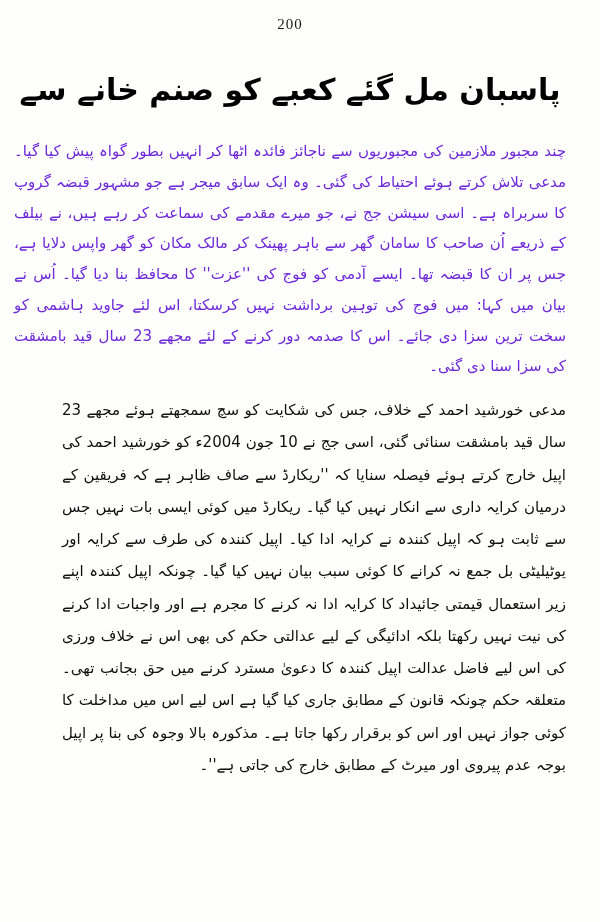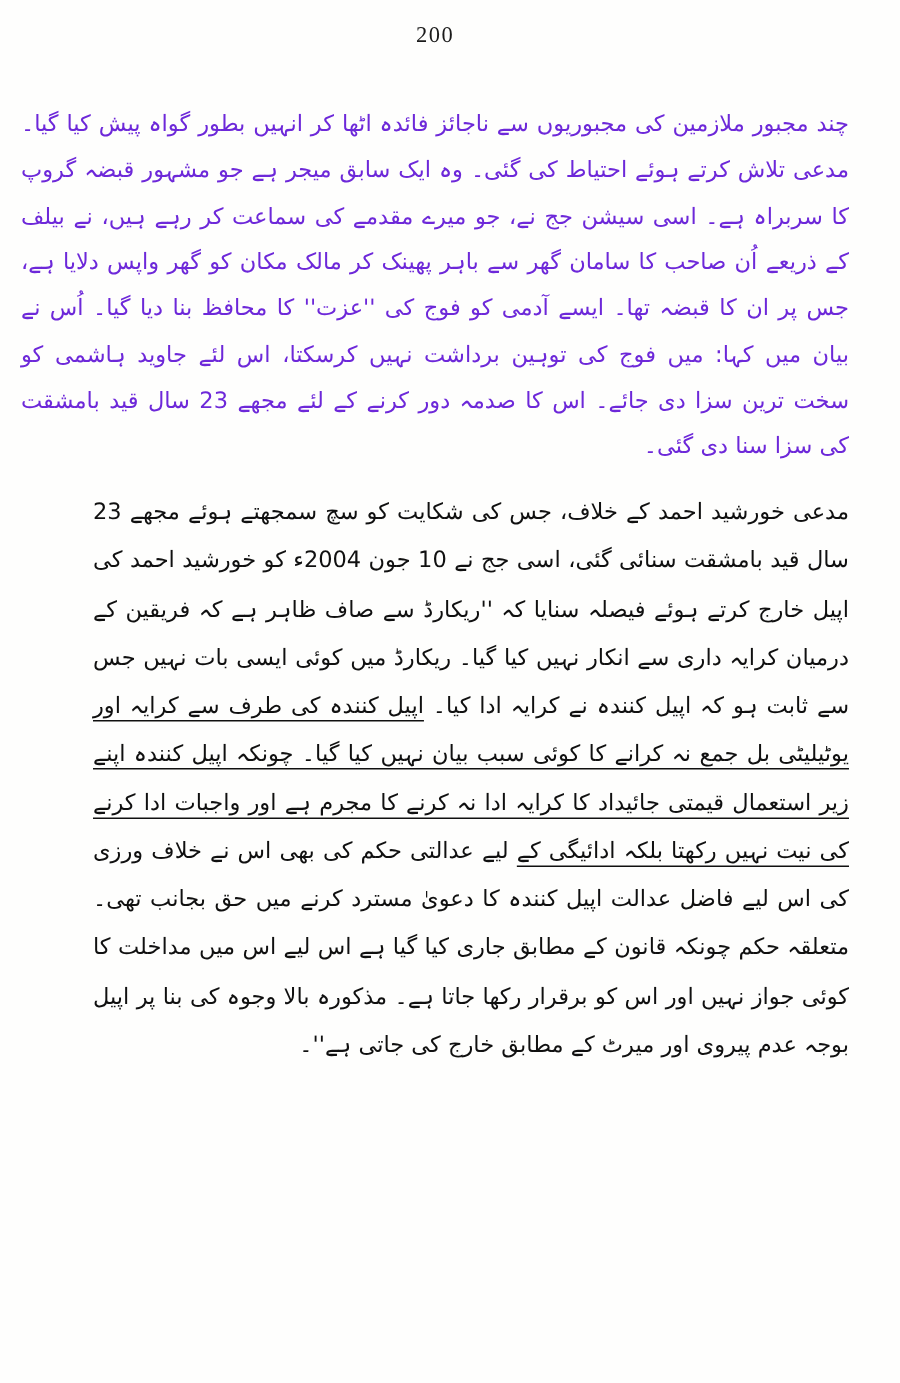--- a/index.html
+++ b/index.html
@@ -49,31 +49,31 @@
   .quote-block {
     direction: rtl;
     unicode-bidi: embed;
     text-align: justify;
     font-size: 15px;
     line-height: 2.15;
     margin: 4px 0 0 48px; 
     color: #101010;
   }
   .underlined {
-    text-decoration: underline;
     text-decoration-thickness: 1px;
     text-underline-offset: 5px;
     margin-top: 48px;
   }
 </style>
 </head>
 <body>
 
 <div class="page">
 
   <div class="page-number">200</div>
 
+  <h1 class="chapter-title">پاسبان مل گئے کعبے کو صنم خانے سے</h1>
 
   <p class="body-para">چند مجبور ملازمین کی مجبوریوں سے ناجائز فائدہ اٹھا کر انہیں بطور گواہ پیش کیا گیا۔ مدعی تلاش کرتے ہوئے احتیاط کی گئی۔ وہ ایک سابق میجر ہے جو مشہور قبضہ گروپ کا سربراہ ہے۔ اسی سیشن جج نے، جو میرے مقدمے کی سماعت کر رہے ہیں، نے بیلف کے ذریعے اُن صاحب کا سامان گھر سے باہر پھینک کر مالک مکان کو گھر واپس دلایا ہے، جس پر ان کا قبضہ تھا۔ ایسے آدمی کو فوج کی ''عزت'' کا محافظ بنا دیا گیا۔ اُس نے بیان میں کہا: میں فوج کی توہین برداشت نہیں کرسکتا، اس لئے جاوید ہاشمی کو سخت ترین سزا دی جائے۔ اس کا صدمہ دور کرنے کے لئے مجھے 23 سال قید بامشقت کی سزا سنا دی گئی۔</p>
 
   <p class="quote-block"><span>مدعی خورشید احمد کے خلاف، جس کی شکایت کو سچ سمجھتے ہوئے مجھے 23 سال قید بامشقت سنائی گئی، اسی جج نے 10 جون 2004ء کو خورشید احمد کی اپیل خارج کرتے ہوئے فیصلہ سنایا کہ ''ریکارڈ سے صاف ظاہر ہے کہ فریقین کے درمیان کرایہ داری سے انکار نہیں کیا گیا۔ ریکارڈ میں کوئی ایسی بات نہیں جس سے ثابت ہو کہ اپیل کنندہ نے کرایہ ادا کیا۔ </span><span class="underlined">اپیل کنندہ کی طرف سے کرایہ اور یوٹیلیٹی بل جمع نہ کرانے کا کوئی سبب بیان نہیں کیا گیا۔ چونکہ اپیل کنندہ اپنے زیر استعمال قیمتی جائیداد کا کرایہ ادا نہ کرنے کا مجرم ہے اور واجبات ادا کرنے کی نیت نہیں رکھتا بلکہ ادائیگی کے</span><span> لیے عدالتی حکم کی بھی اس نے خلاف ورزی کی اس لیے فاضل عدالت اپیل کنندہ کا دعویٰ مسترد کرنے میں حق بجانب تھی۔ متعلقہ حکم چونکہ قانون کے مطابق جاری کیا گیا ہے اس لیے اس میں مداخلت کا کوئی جواز نہیں اور اس کو برقرار رکھا جاتا ہے۔ مذکورہ بالا وجوہ کی بنا پر اپیل بوجہ عدم پیروی اور میرٹ کے مطابق خارج کی جاتی ہے''۔</span></p>
 
 </div>
 
 </body></html>

